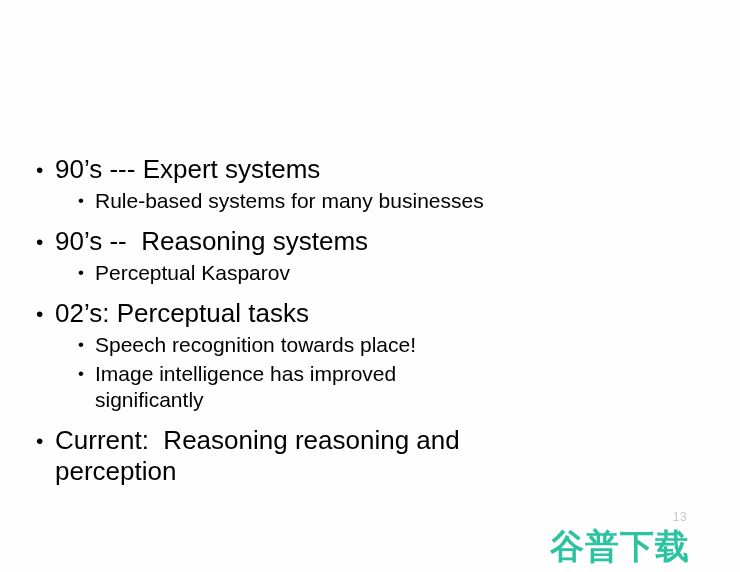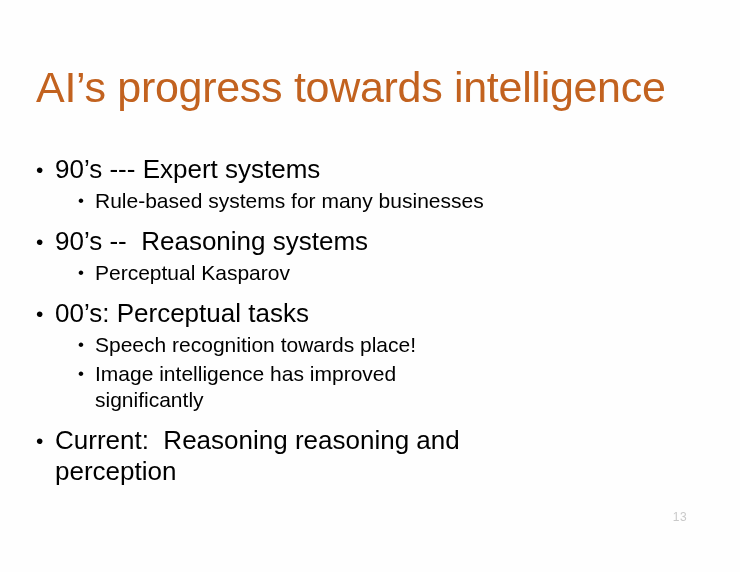--- a/index.html
+++ b/index.html
@@ -103,21 +103,20 @@
     font-family: "DejaVu Sans", sans-serif;
     line-height: 40px;
     white-space: nowrap;
   }
 </style>
 </head>
 <body>
 
 <div id="slide">
 
-  <div id="slide-title">AI’s progress towards intelligence</div>
 
   <div id="body-list">
       <div class="bullet-row bullet-l1">
         <span class="glyph">•</span>
         <span class="text">90’s --- Expert systems</span>
       </div>
       <div class="bullet-row bullet-l2">
         <span class="glyph">•</span>
         <span class="text">Rule-based systems for many businesses</span>
       </div>
@@ -126,33 +125,34 @@
         <span class="glyph">•</span>
         <span class="text">90’s --  Reasoning systems</span>
       </div>
       <div class="bullet-row bullet-l2">
         <span class="glyph">•</span>
         <span class="text">Perceptual Kasparov</span>
       </div>
       <div class="group-gap"></div>
       <div class="bullet-row bullet-l1">
         <span class="glyph">•</span>
-        <span class="text">00’s: Perceptual tasks</span>
+        <span class="text">02’s: Perceptual tasks</span>
       </div>
       <div class="bullet-row bullet-l2">
         <span class="glyph">•</span>
         <span class="text">Speech recognition towards place!</span>
       </div>
       <div class="bullet-row bullet-l2">
         <span class="glyph">•</span>
         <span class="text">Image intelligence has improved significantly</span>
       </div>
       <div class="group-gap"></div>
       <div class="bullet-row bullet-l1">
         <span class="glyph">•</span>
         <span class="text">Current:  Reasoning reasoning and perception</span>
       </div>
     </div>
 
   <div id="page-number">13</div>
 
+  <div id="watermark">谷普下载</div>
 
 </div>
 
 </body></html>

